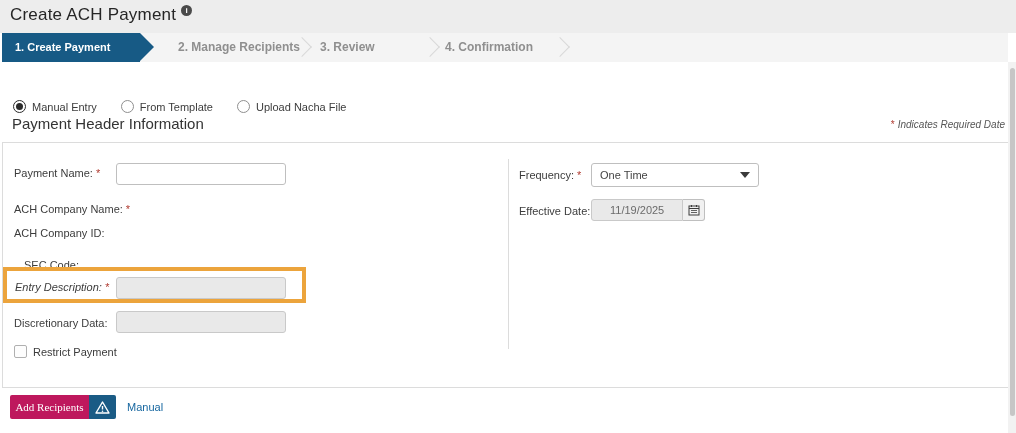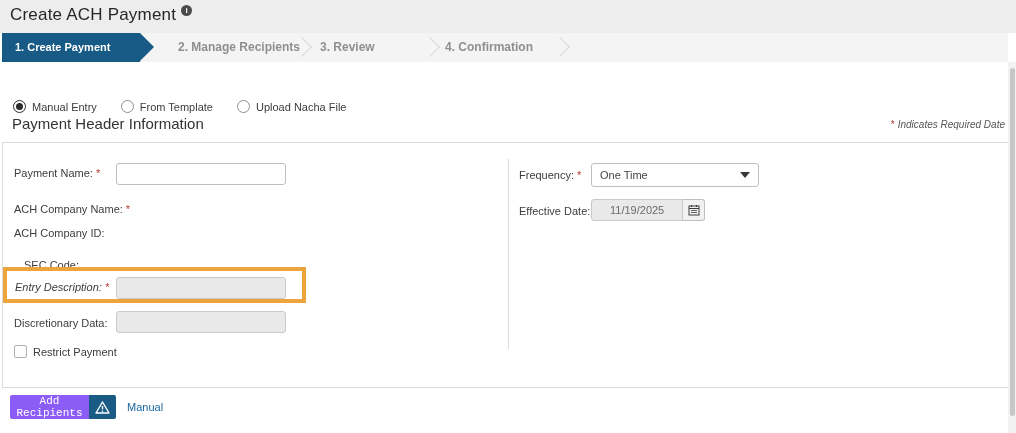--- a/index.html
+++ b/index.html
@@ -86,22 +86,22 @@
   }
   .select-value { font-size:11px; color:#444; }
   .caret-down { width:0; height:0; border-left:5px solid transparent; border-right:5px solid transparent; border-top:6px solid #3a3a3a; }
   
   .date-group { position:absolute; left:588px; top:56px; display:flex; }
   .date-input { width:92px; height:22px; border:1px solid #c9c9c9; border-radius:3px 0 0 3px; background:#e9e9e9; font-size:11px; color:#6b6b6b; padding:0 18px; font-family:"Liberation Sans", sans-serif; }
   .cal-btn { width:22px; height:22px; border:1px solid #bfbfbf; border-left:none; border-radius:0 3px 3px 0; background:#f1f1f1; display:flex; align-items:center; justify-content:center; cursor:default; }
   
   .btn-add {
     position:absolute; left:10px; top:395px; height:24px; width:79px;
-    background:#8b5cf6; border:none; border-radius:2px 0 0 2px; color:#fff; font-size:11px;
-    font-family:Liberation Mono, monospace; cursor:pointer;
+    background:#be185d; border:none; border-radius:2px 0 0 2px; color:#fff; font-size:11px;
+    font-family:Liberation Serif, serif; cursor:pointer;
   }
   .btn-warn-seg {
     position:absolute; left:89px; top:395px; height:24px; width:27px;
     background:#1a5b85; border-radius:0 2px 2px 0; display:flex; align-items:center; justify-content:center; cursor:pointer;
   }
   .cancel-link { position:absolute; left:127px; top:401px; font-size:11px; color:#1767a0; text-decoration:none; cursor:pointer; }
   
   .scroll-track { position:absolute; left:1008px; top:62px; width:8px; height:371px; background:#f2f2f2; }
   .scroll-thumb { position:absolute; left:1.5px; top:6px; width:5px; height:348px; background:#c6c6c6; border-radius:3px; }
 </style>

